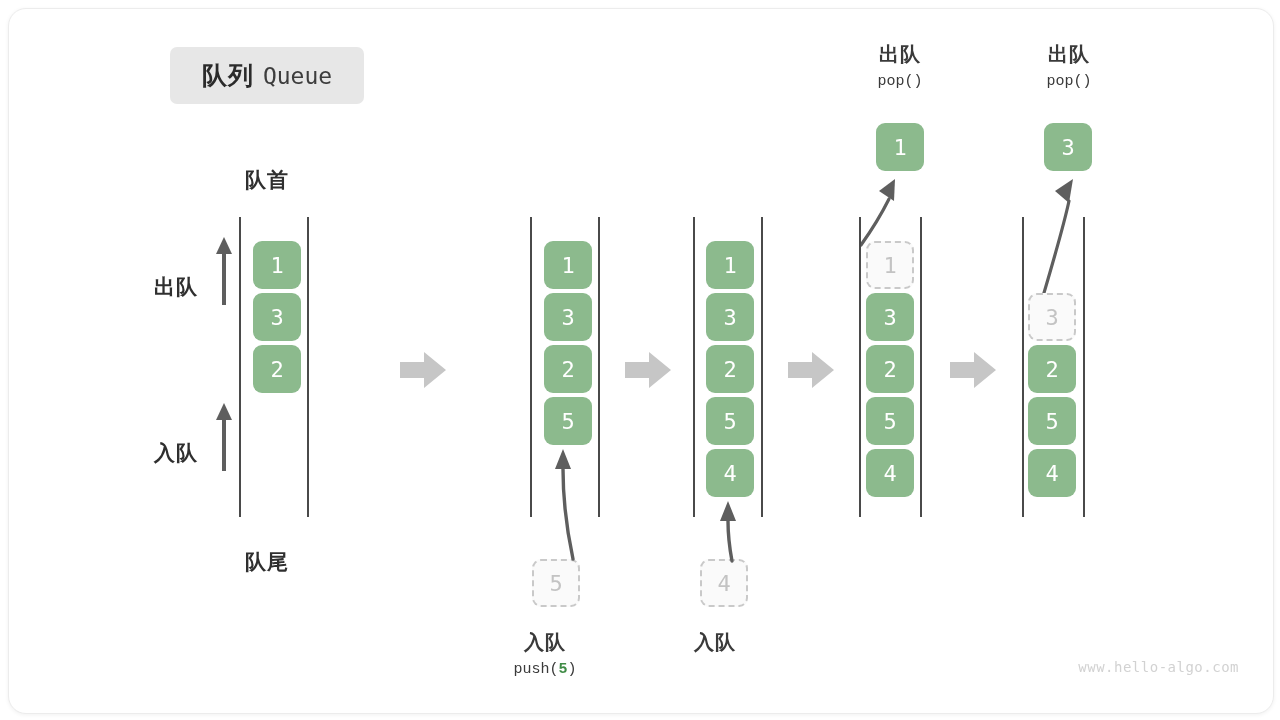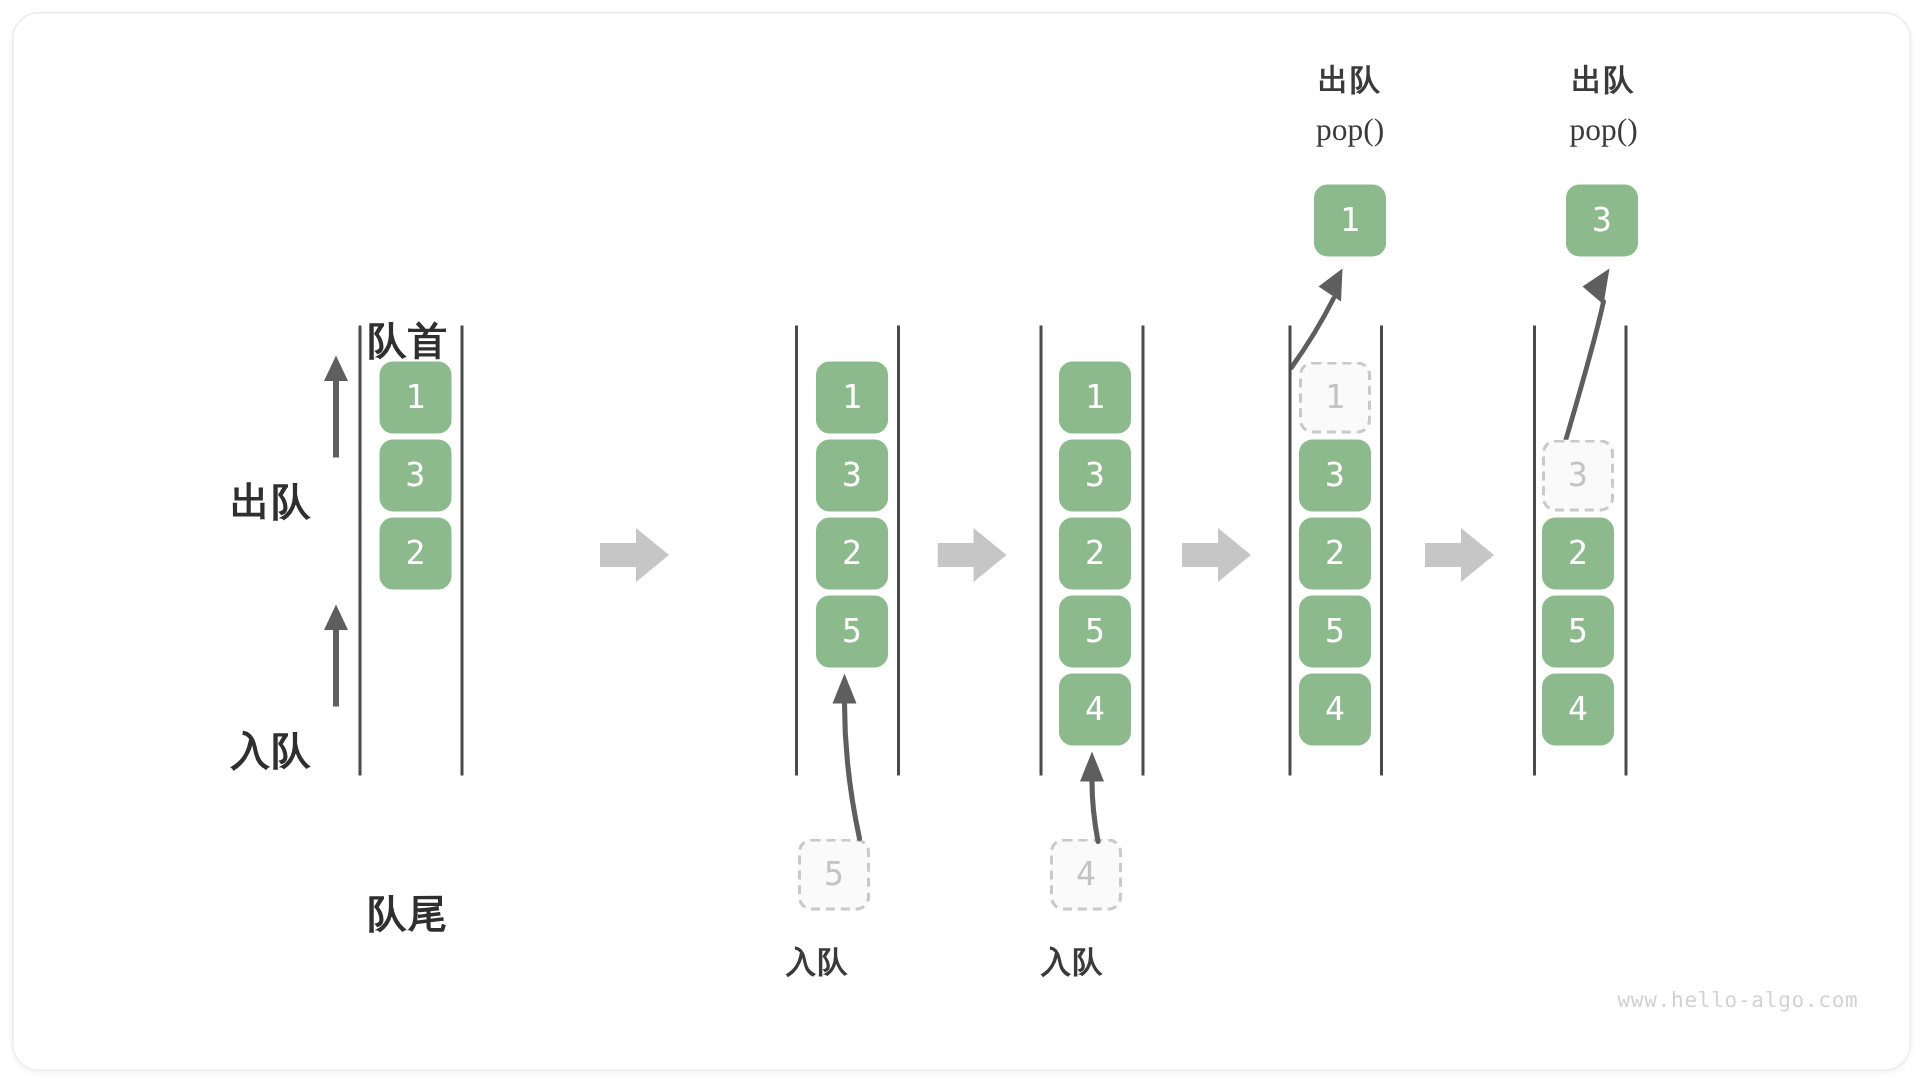--- a/index.html
+++ b/index.html
@@ -45,43 +45,42 @@
     letter-spacing: 1px;
   }
   #title-badge .en {
     font-family: "DejaVu Sans Mono", "Liberation Mono", monospace;
     font-size: 23px;
     color: #3d3d3d;
   }
 
   
   .cnlabel {
-    font-size: 26px;
+    font-size: 21px;
     font-weight: bold;
     color: #2f2f2f;
     letter-spacing: 1px;
     white-space: nowrap;
-    margin-top: 44px;
   }
   .oplabel {
     text-align: center;
     white-space: nowrap;
     line-height: 1.55;
   }
   .oplabel .l1 {
     display: block;
     font-size: 20px;
     font-weight: bold;
     color: #3a3a3a;
     letter-spacing: 1px;
   }
   .oplabel .l2 {
     display: block;
-    font-family: Liberation Serif, serif;
-    font-size: 21px;
+    font-family: Liberation Mono, monospace;
+    font-size: 15px;
     color: #3a3a3a;
   }
   .oplabel .l2 .num { color: #3f8b45; font-weight: bold; }
 
   
   .rail {
     width: 2px;
     background: #4a4a4a;
   }
 
@@ -118,20 +117,24 @@
     font-size: 14px;
     color: #d2d2d2;
     letter-spacing: 0.5px;
   }
 </style>
 </head>
 <body>
 
 <div id="canvas">
 
+  <div class="abs" id="title-badge">
+    <span class="cn">队列</span>
+    <span class="en">Queue</span>
+  </div>
 
   <div class="abs cnlabel" style="left:236px; top:157px;">队首</div>
   <div class="abs cnlabel" style="left:236px; top:539px;">队尾</div>
 
   <div class="abs cnlabel" style="left:145px; top:264px;">出队</div>
   <div class="abs cnlabel" style="left:145px; top:430px;">入队</div>
 
   <svg class="abs arrow-svg" style="left:204px; top:228px;" width="24" height="68">
     <line x1="11" y1="68" x2="11" y2="13" stroke="#5e5e5e" stroke-width="4"></line>
     <polygon points="11,0 19,17 3,17" fill="#5e5e5e"></polygon>
@@ -166,20 +169,21 @@
   <div class="abs cell solid" style="left:535px; top:336px;">2</div>
   <div class="abs cell solid" style="left:535px; top:388px;">5</div>
 
   <div class="abs cell ghost" style="left:523px; top:550px;">5</div>
   <svg class="abs arrow-svg" style="left:540px; top:438px;" width="40" height="115">
     <path d="M 24,112 C 18,84 14,52 14,22" stroke="#5e5e5e" stroke-width="3.4" fill="none" stroke-linecap="round"></path>
     <polygon points="14,2 22,22 6,22" fill="#5e5e5e"></polygon>
   </svg>
   <div class="abs oplabel" style="left:451px; top:618px; width:170px;">
     <span class="l1">入队</span>
+    <span class="l2"><span>push(</span><span class="num">5</span><span>)</span></span>
   </div>
 
   <svg class="abs step-arrow" style="left:616px; top:341px;" viewBox="0 0 46 40">
     <polygon points="0,12 24,12 24,2 46,20 24,38 24,28 0,28" fill="#c6c6c6"></polygon>
   </svg>
 
   <div class="abs" style="left:684px; top:208px;">
     <div class="rail" style="width:2px;height:300px;"></div>
   </div>
   <div class="abs" style="left:752px; top:208px;">

